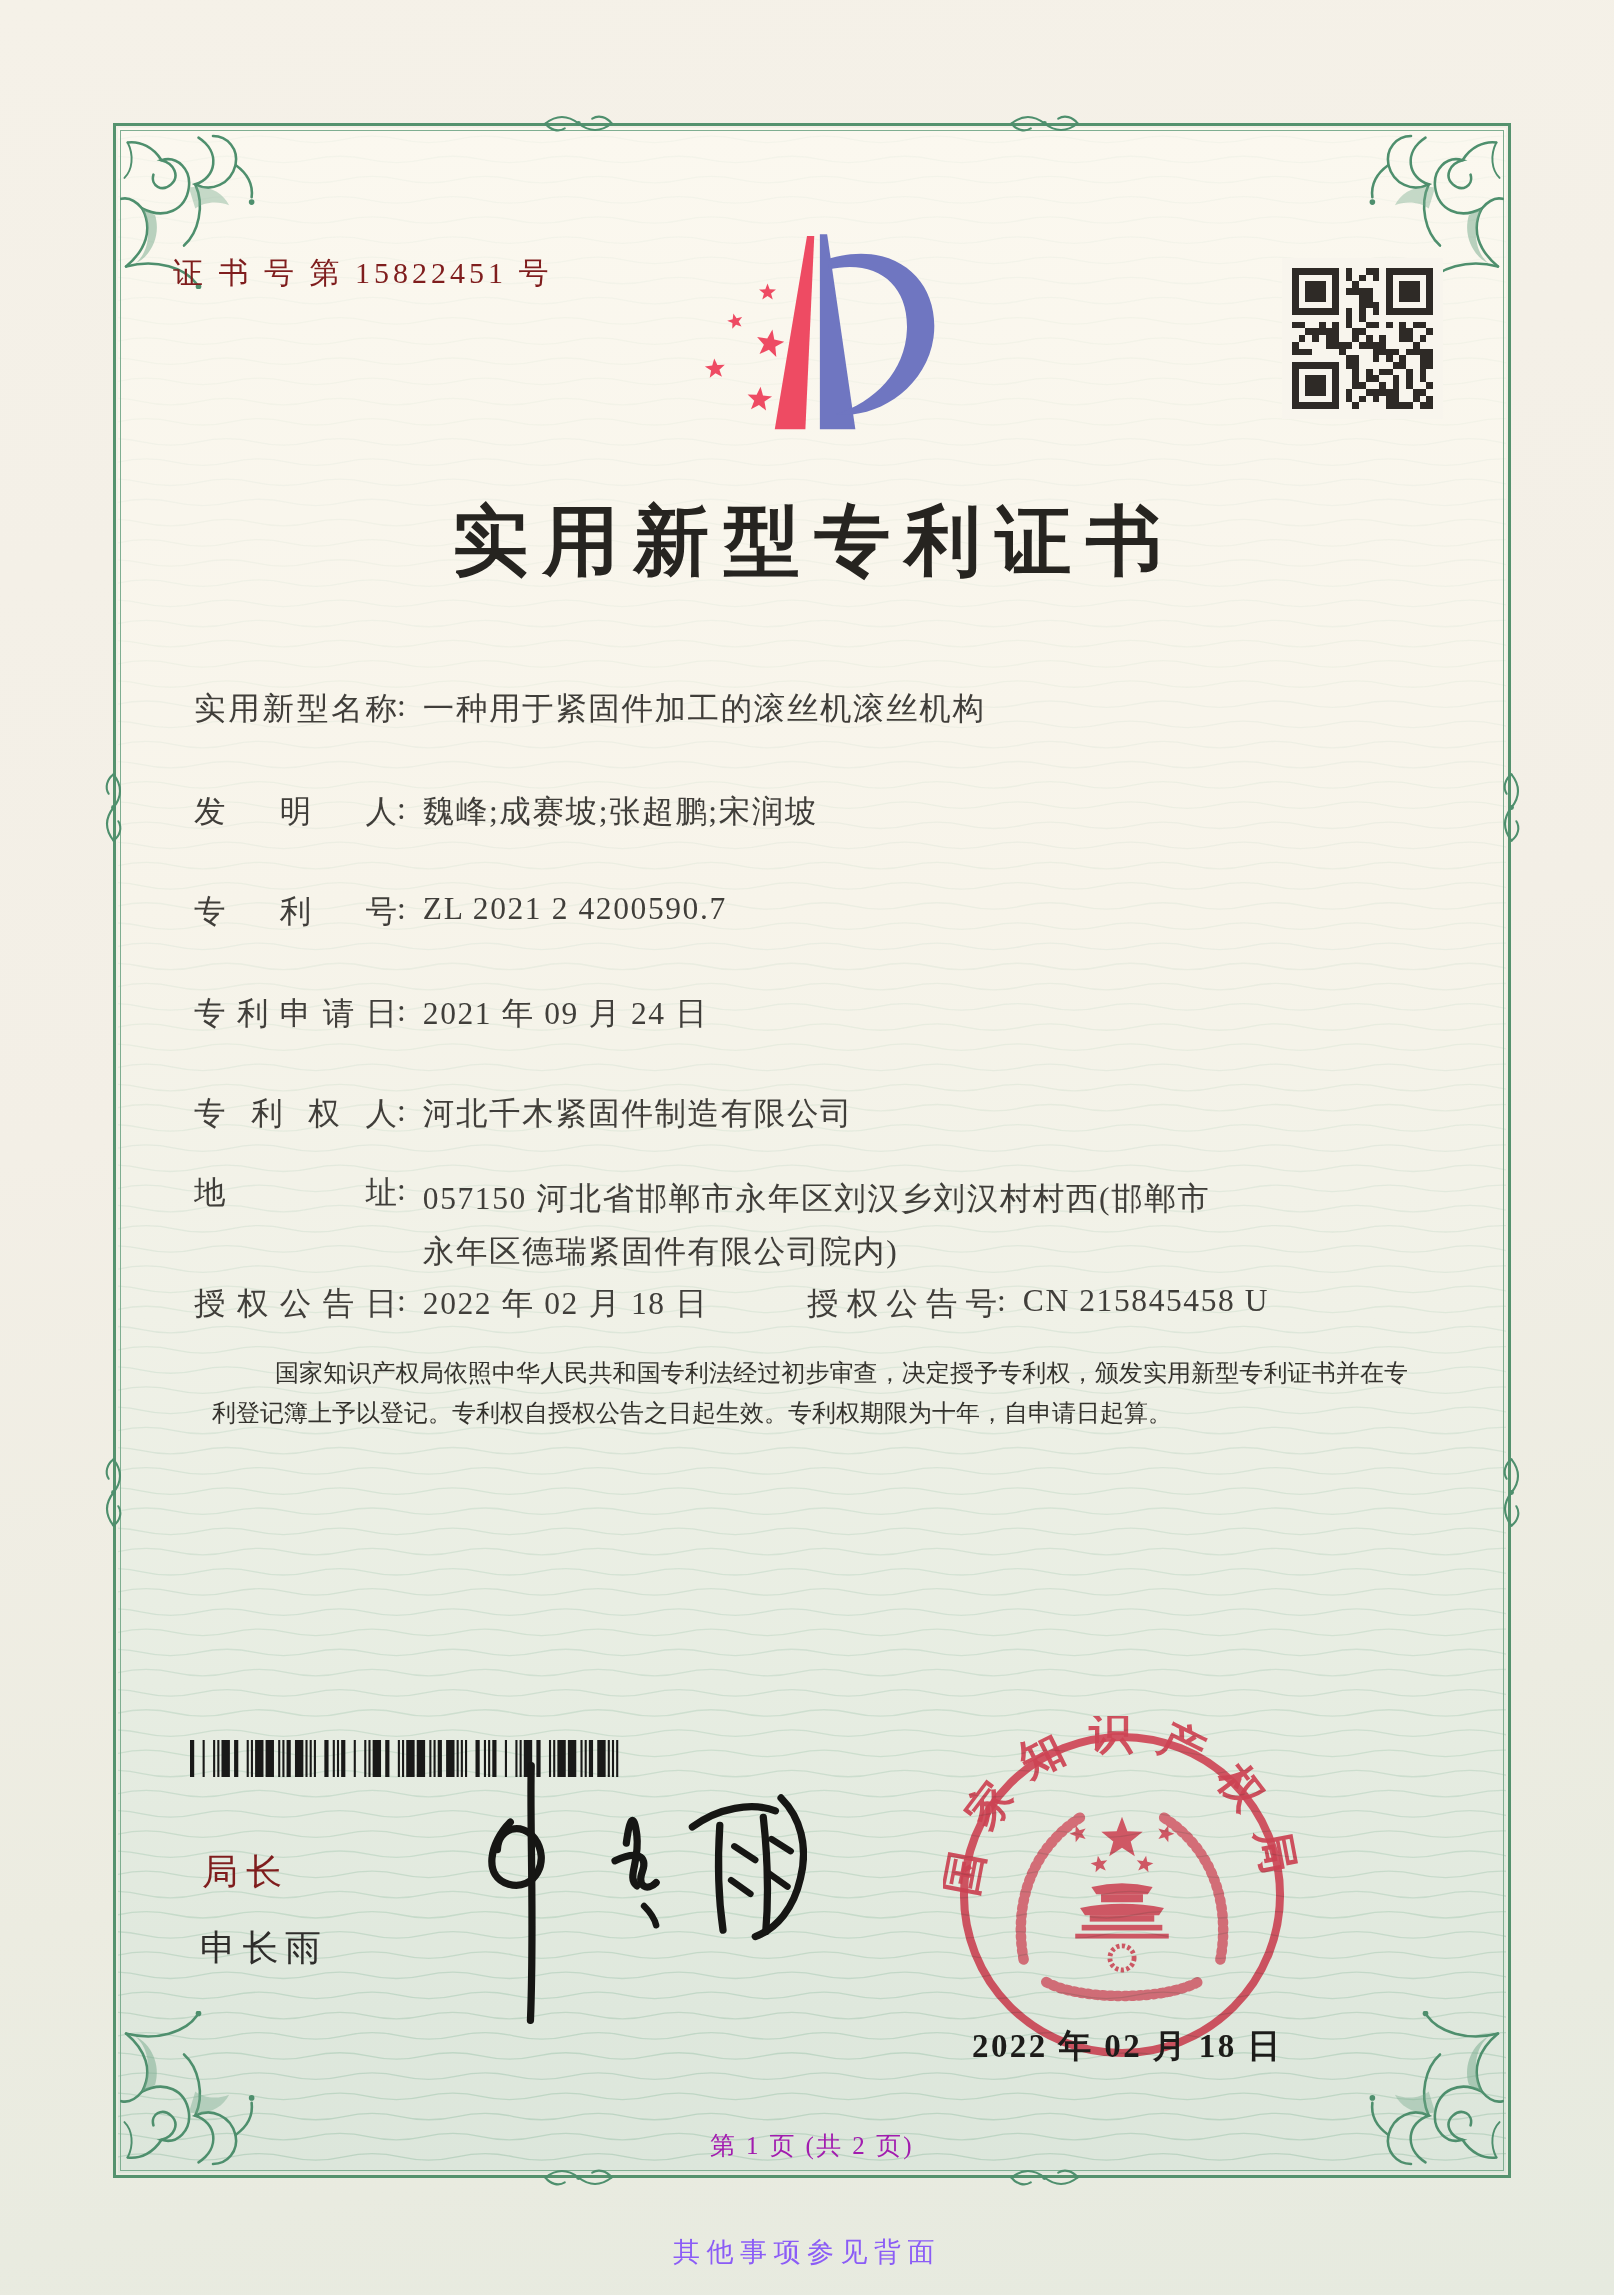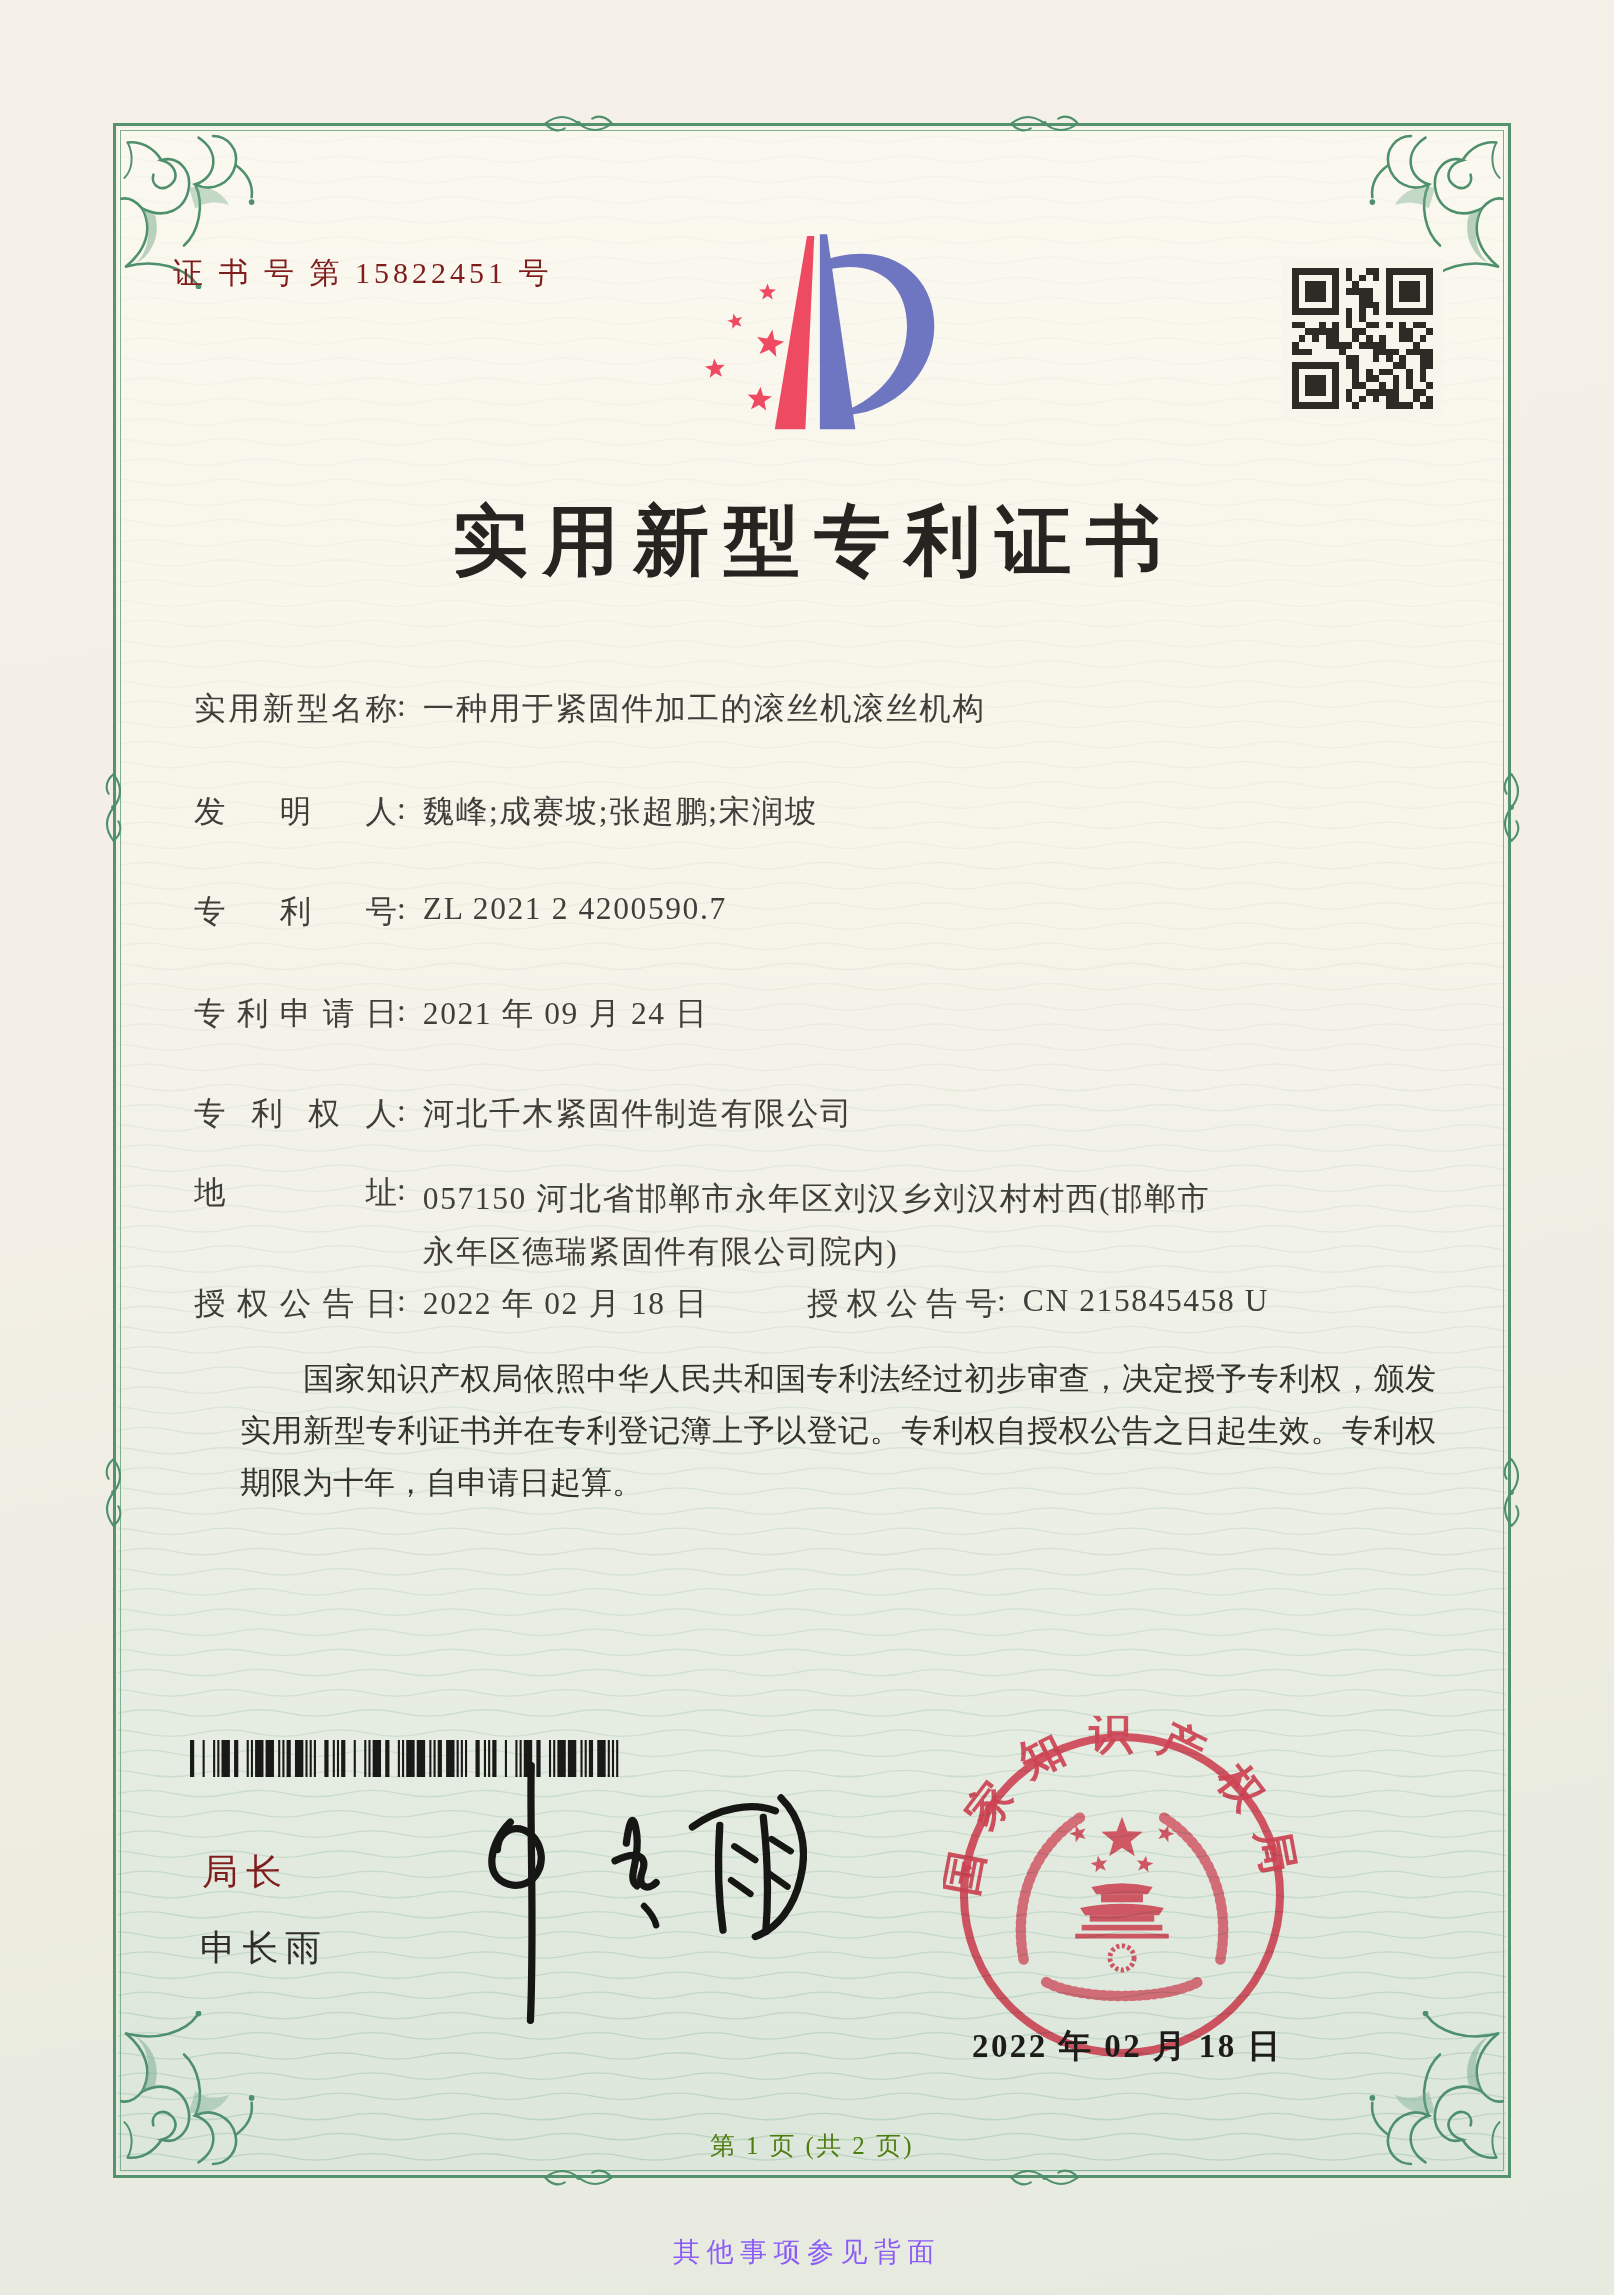--- a/index.html
+++ b/index.html
@@ -20,29 +20,29 @@
   .certnum{left:173px;top:253px;font-size:30px;letter-spacing:4px;color:#7f1d1d;}
   .title{left:0;top:491px;width:1614px;text-align:center;font-size:76px;font-weight:bold;
     letter-spacing:14.5px;text-indent:14.5px;color:#262420;}
   .row{left:194px;font-size:31.5px;color:#403e3a;width:1324px;}
   .flabel{display:inline-block;width:203px;text-align:justify;text-align-last:justify;vertical-align:top;}
   .colon{display:inline-block;width:14.5px;vertical-align:top;}
   .fvalue{display:inline-block;margin-left:11.3px;letter-spacing:1.6px;vertical-align:top;}
   .fvalue.wrap{width:791px;line-height:53px;}
   .pair2{position:absolute;left:613px;top:0;}
   .pair2 .flabel{width:190px;}
-  .paras{left:240px;top:1353px;width:1196px;font-size:31px;line-height:52px;
+  .paras{left:212px;top:1353px;width:1196px;font-size:24px;line-height:40px;
     text-align:justify;color:#34322d;}
   .paras p{margin:0 0 6.5px 0;text-indent:63px;}
   .director-title{left:202px;top:1848px;font-size:36px;color:#7f1d1d;letter-spacing:8px;
     font-family:"Liberation Sans","DejaVu Sans",sans-serif;}
   .director-name{left:200px;top:1924px;font-size:36px;color:#2e2d2b;letter-spacing:6.5px;
     font-family:Liberation Mono, monospace;}
   .seal-date{left:972px;top:2024px;font-size:33px;font-weight:bold;color:#1d1c1a;letter-spacing:2.4px;}
-  .pagefoot{left:113px;top:2129px;width:1398px;text-align:center;font-size:25px;letter-spacing:2.4px;color:#4d7c0f;}
+  .pagefoot{left:113px;top:2129px;width:1398px;text-align:center;font-size:25px;letter-spacing:2.4px;color:#a21caf;}
   .backnote{left:0;top:2234px;width:1614px;text-align:center;font-size:27px;letter-spacing:6.5px;color:#8b5cf6;}
   .seal-svg{mix-blend-mode:multiply;}
 </style>
 </head>
 <body>
 
 <svg width="0" height="0" style="position:absolute">
   <defs>
     <g id="flourish" fill="none" stroke="#4e8f6d" stroke-width="3.2" stroke-linecap="round">
       <path d="M10,172 C34,152 44,126 30,100 C58,114 84,102 88,74 C91,52 74,34 54,40 C70,44 77,60 66,70 C55,80 40,72 44,58"></path>

